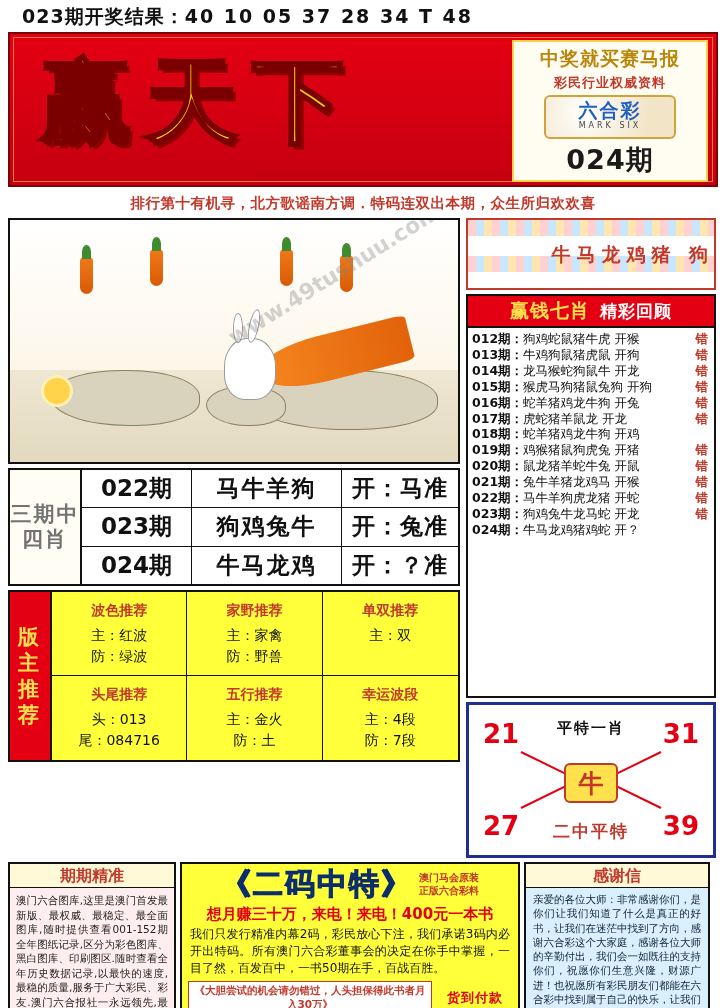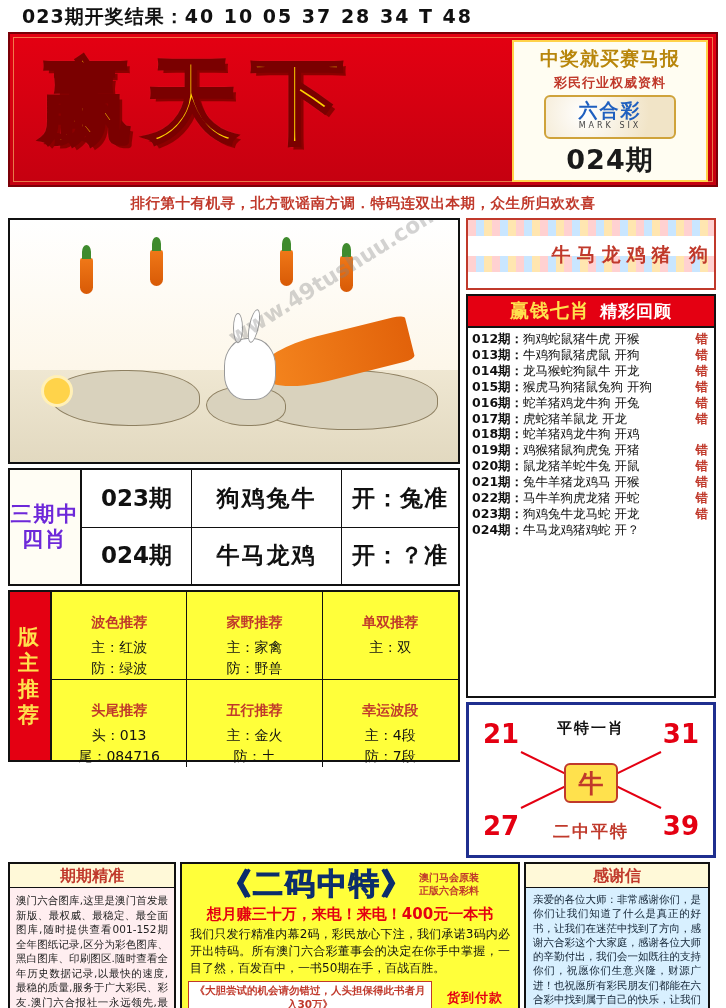--- a/index.html
+++ b/index.html
@@ -114,42 +114,42 @@
     font-size:22px; transform:rotate(-32deg); white-space:nowrap; font-weight:bold;
   }
 
   
   .triple {
     display:flex; margin-top:4px; border:2px solid #111; height:118px; background:#fff;
   }
   .triple-label {
     width:72px; border-right:2px solid #111;
     display:flex; align-items:center; justify-content:center;
-    font-size:21px; font-weight:bold; color:#6d28d9;
+    font-size:21px; font-weight:bold; color:#737373;
     line-height:25px; letter-spacing:2px; text-align:center;
     background:#fffdf4;
   }
   .triple-rows { flex:1; display:flex; flex-direction:column; }
   .trow { flex:1; display:flex; border-bottom:1.5px solid #111; }
   .trow:last-child { border-bottom:none; }
   .tcell { display:flex; align-items:center; justify-content:center; font-weight:bold; }
   .tc-issue { width:110px; border-right:1.5px solid #111; font-size:23px; color:#111; }
   .tc-zodiac { width:150px; border-right:1.5px solid #111; font-size:23px; color:#111; letter-spacing:2px;}
   .tc-open { flex:1; font-size:23px; color:#111; letter-spacing:1px;}
 
   
   .recom { display:flex; margin-top:4px; border:2px solid #111; height:172px; background:#ffff3a;}
   .recom-label {
     width:42px; border-right:2px solid #111; background:#e40012; color:#ffe14d;
     font-size:21px; font-weight:bold; letter-spacing:3px;
     display:flex; align-items:center; justify-content:center; text-align:center;
     line-height:26px;
   }
   .recom-grid { flex:1; display:grid; grid-template-columns:1fr 1fr 1fr; grid-template-rows:1fr 1fr; }
-  .rcell { border-right:1.5px solid #111; border-bottom:1.5px solid #111; text-align:center; padding-top:22px;}
+  .rcell { border-right:1.5px solid #111; border-bottom:1.5px solid #111; text-align:center; padding-top:10px;}
   .rcell:nth-child(3n) { border-right:none; }
   .rcell:nth-child(n+4) { border-bottom:none; }
   .rtitle { font-size:14px; font-weight:bold; color:#c0392b; margin-bottom:5px;}
   .rline { font-size:14px; color:#111; line-height:21px; }
 
   
   .zodiac-strip {
     border:2px solid #c0392b; background:#fff; height:72px; position:relative; overflow:hidden;
   }
   .zs-row { height:16px; background:repeating-linear-gradient(90deg,#ffd1d1 0 8px,#c9e6ff 8px 16px,#ffe6b0 16px 24px); }
@@ -263,20 +263,25 @@
         <div class="bigcarrot"></div>
         <div class="rabbit"></div>
         <div class="sun"></div>
         <div class="wm">www.49tushuu.com</div>
       </div>
 
       <div class="triple">
         <div class="triple-label">三期中四肖</div>
         <div class="triple-rows">
           <div class="trow">
+            <div class="tcell tc-issue">022期</div>
+            <div class="tcell tc-zodiac">马牛羊狗</div>
+            <div class="tcell tc-open">开：马准</div>
+          </div>
+          <div class="trow">
             <div class="tcell tc-issue">023期</div>
             <div class="tcell tc-zodiac">狗鸡兔牛</div>
             <div class="tcell tc-open">开：兔准</div>
           </div>
           <div class="trow">
             <div class="tcell tc-issue">024期</div>
             <div class="tcell tc-zodiac">牛马龙鸡</div>
             <div class="tcell tc-open">开：？准</div>
           </div>
         </div>

